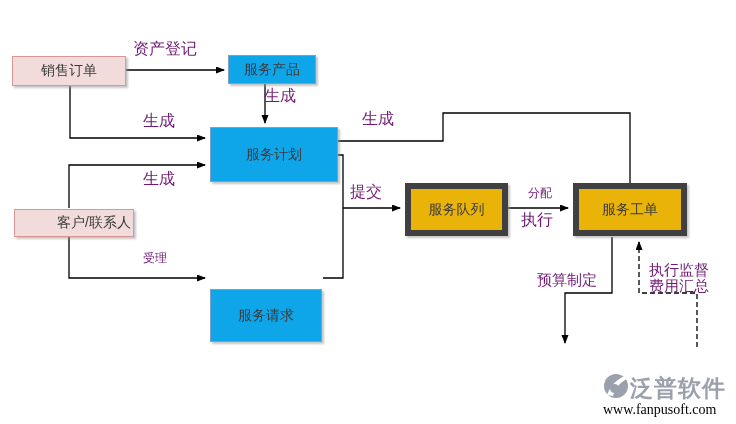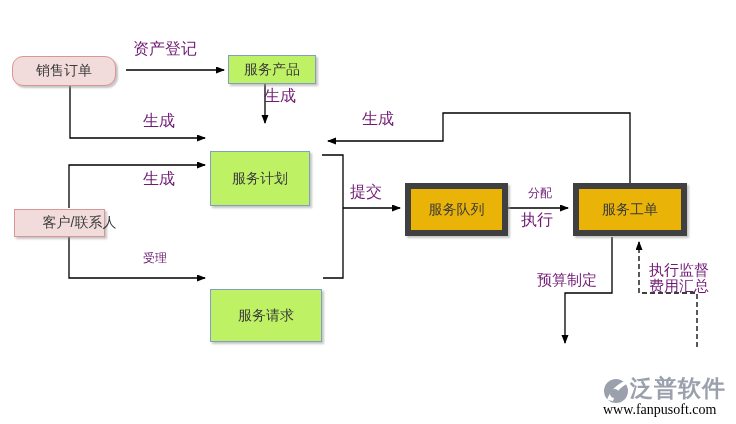--- a/index.html
+++ b/index.html
@@ -32,21 +32,21 @@
     color: #3b3b3b;
     box-sizing: border-box;
     white-space: nowrap;
   }
   .node.pink {
     background: #f2dcdb;
     border: 1px solid #d99694;
     box-shadow: 2px 2px 2px rgba(150,150,150,0.55);
   }
   .node.blue {
-    background: #bef264;
+    background: #0ea5e9;
     border: 1px solid #7f9fc6;
     box-shadow: 2px 2px 2px rgba(150,150,150,0.55);
   }
   .node.orange {
     background: #eab308;
     border: 6px solid #404040;
     box-shadow: 2px 2px 2px rgba(150,150,150,0.55);
   }
   .edge-label {
     position: absolute;
@@ -57,21 +57,21 @@
   }
   .watermark {
     position: absolute;
     left: 603px;
     top: 373px;
     width: 132px;
     height: 46px;
   }
   .wm-row {
     display: flex;
-    align-items: flex-end;
+    align-items: flex-start;
   }
   .wm-brand {
     font-size: 23px;
     font-weight: bold;
     color: #9aa1ad;
     letter-spacing: 1px;
     text-shadow: 1px 1px 0 #ffffff;
     white-space: nowrap;
   }
   .wm-url {
@@ -118,27 +118,27 @@
 
     <path d="M508,208 H568" fill="none" stroke="#000" stroke-width="1.3" marker-end="url(#arrow)"></path>
 
     <path d="M630,183 V113 H443 V141 H328" fill="none" stroke="#000" stroke-width="1.3" marker-end="url(#arrow)"></path>
 
     <path d="M612,237 V293 H565 V343" fill="none" stroke="#000" stroke-width="1.3" marker-end="url(#arrow)"></path>
 
     <path d="M697,347 V293 H639 V242" fill="none" stroke="#000" stroke-width="1.3" stroke-dasharray="5,3" marker-end="url(#arrow)"></path>
   </svg>
 
-  <div class="node pink" style="left:12px; top:56px; width:104px; height:30px;border-radius:11px;">销售订单</div>
+  <div class="node pink" style="left:12px; top:56px; width:114px; height:30px;">销售订单</div>
 
-  <div class="node pink" style="left:14px; top:209px; width:91px; height:28px;padding-left:40px;">客户/联系人</div>
+  <div class="node pink" style="left:14px; top:209px; width:120px; height:28px;padding-left:40px;">客户/联系人</div>
 
   <div class="node blue" style="left:228px; top:55px; width:88px; height:29px;">服务产品</div>
 
-  <div class="node blue" style="left:210px; top:127px; width:100px; height:55px;margin-top:24px;">服务计划</div>
+  <div class="node blue" style="left:210px; top:127px; width:128px; height:55px;">服务计划</div>
 
   <div class="node blue" style="left:210px; top:252px; width:112px; height:53px;margin-top:37px;">服务请求</div>
 
   <div class="node orange" style="left:405px; top:183px; width:103px; height:53px;">服务队列</div>
 
   <div class="node orange" style="left:573px; top:183px; width:114px; height:53px;">服务工单</div>
 
 
   <span class="edge-label" style="left:133px; top:40px; font-size:16px;">资产登记</span>
 

